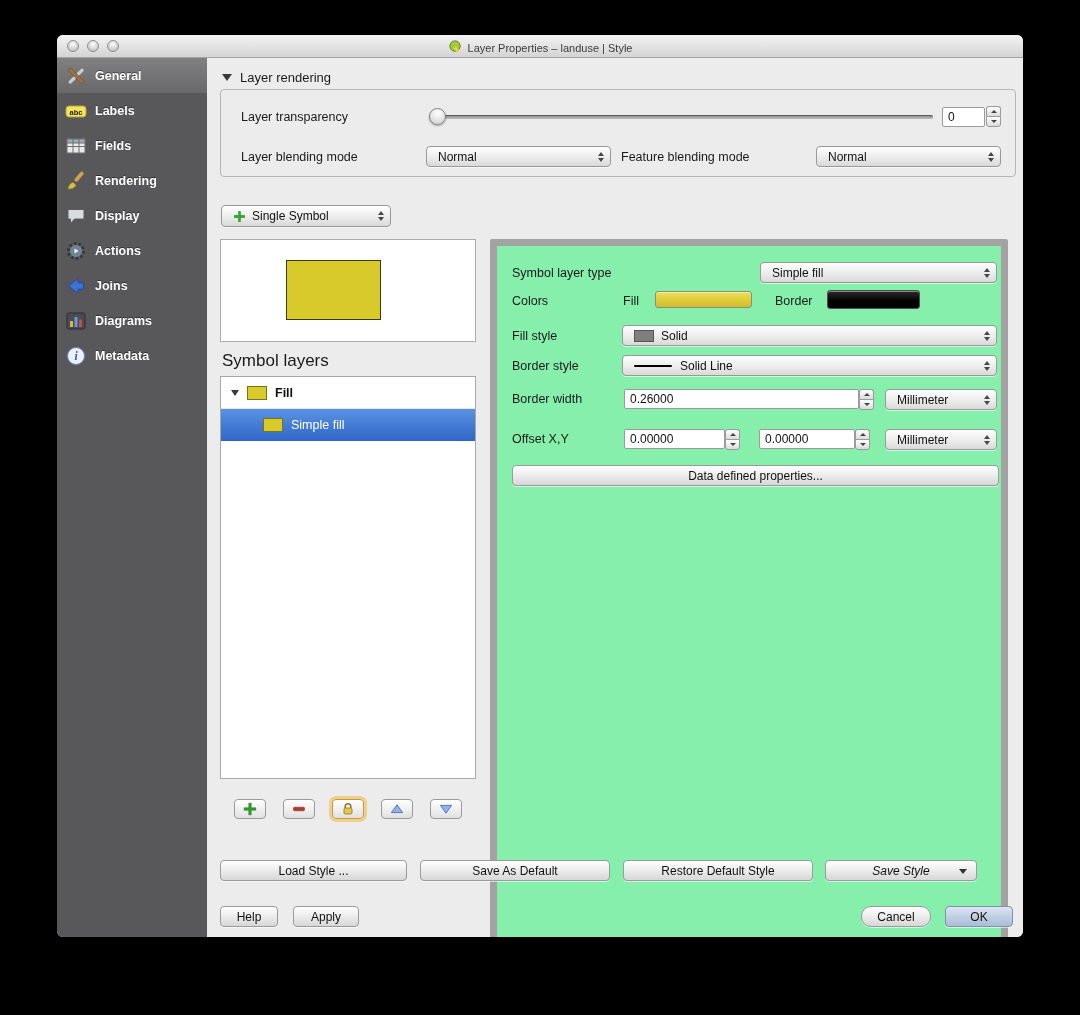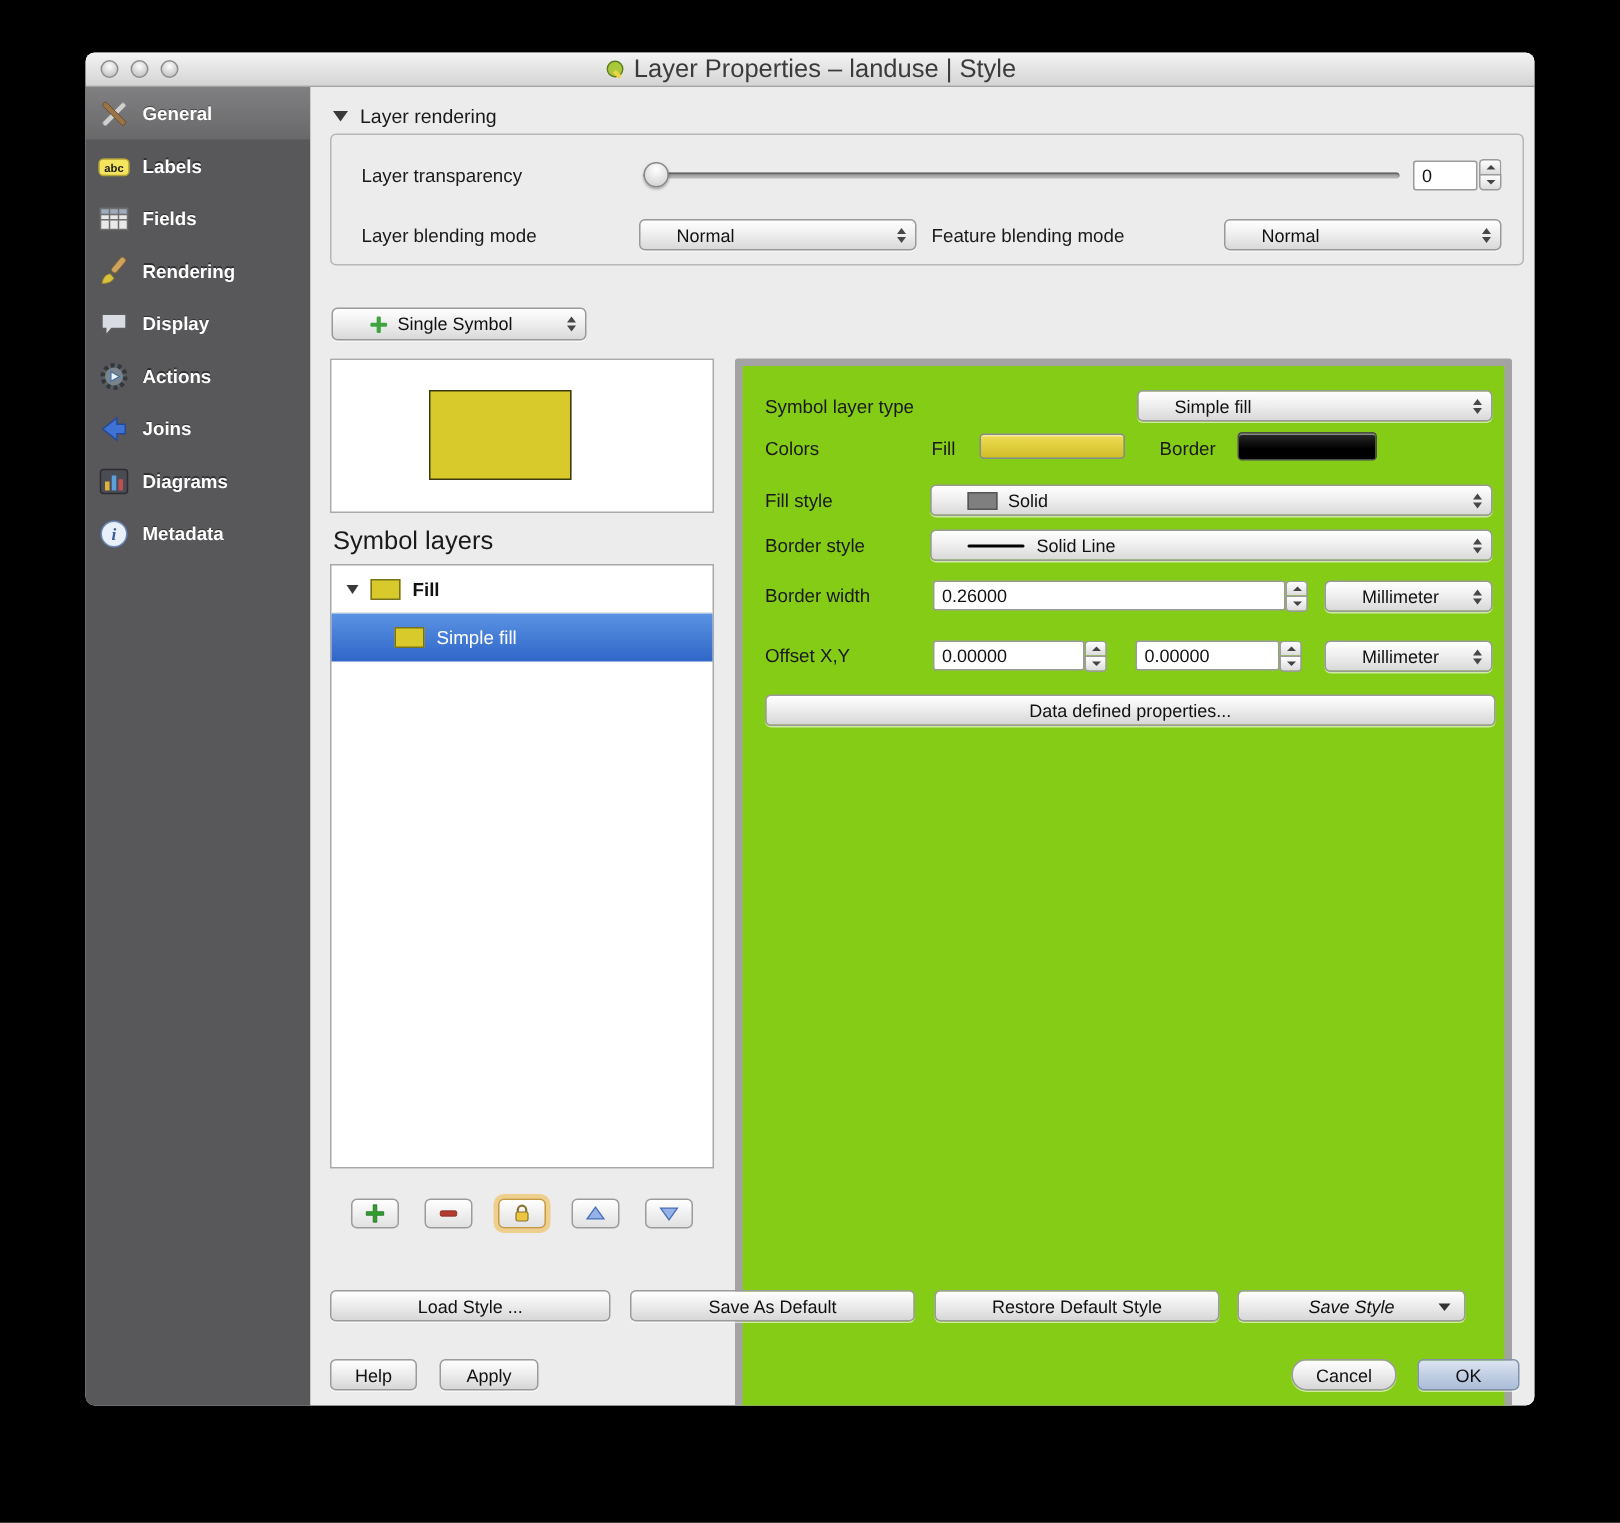--- a/index.html
+++ b/index.html
@@ -6,21 +6,21 @@
   html,body{width:1080px;height:1015px;background:#000;}
   body{font-family:"Liberation Sans",sans-serif;font-size:12px;color:#111;position:relative;overflow:hidden;}
 
   .window{position:absolute;left:57px;top:35px;width:966px;height:902px;border-radius:6px;overflow:hidden;
     box-shadow:0 14px 40px rgba(0,0,0,.65);background:#ececec;}
   .titlebar{height:23px;background:linear-gradient(#f4f4f4,#d4d4d4);border-bottom:1px solid #a3a3a3;
     position:relative;display:flex;align-items:center;}
   .lights{position:absolute;left:10px;top:0;height:100%;display:flex;align-items:center;gap:8px;}
   .light{width:12px;height:12px;border-radius:50%;background:radial-gradient(circle at 50% 32%,#fdfdfd,#b6b6b6);
     border:1px solid #8d8d8d;cursor:pointer;}
-  .title-wrap{margin:0 auto;display:flex;align-items:center;gap:5px;color:#3b3b3b;font-size:17px;}
+  .title-wrap{margin:0 auto;display:flex;align-items:flex-end;gap:5px;color:#3b3b3b;font-size:11px;}
   .title-wrap svg{display:block;}
 
   .wbody{position:absolute;top:23px;left:0;right:0;bottom:0;}
   .sidebar{position:absolute;left:0;top:0;bottom:0;width:150px;background:#58585a;}
   .side-item{height:35px;display:flex;align-items:center;gap:8px;padding-left:8px;cursor:default;}
   .side-item .slabel{color:#fff;font-weight:bold;font-size:12.5px;text-shadow:0 -1px 0 rgba(0,0,0,.45);}
   .side-item.hl{background:linear-gradient(rgba(255,255,255,.24),rgba(255,255,255,.10));}
   .side-item.active{background:#ececec;}
   .side-item.active .slabel{color:#161616;text-shadow:none;}
   .sicon{width:22px;height:22px;display:inline-flex;align-items:center;justify-content:flex-start;}
@@ -40,21 +40,21 @@
 
   .slider{position:absolute;left:208px;top:14px;width:504px;height:26px;cursor:pointer;}
   .slider .track{position:absolute;left:0;right:0;top:11px;height:4px;border-radius:2px;
     background:linear-gradient(#8d8d8d,#bdbdbd);box-shadow:inset 0 1px 1px rgba(0,0,0,.4);}
   .slider .knob{position:absolute;left:0;top:4px;width:17px;height:17px;border-radius:50%;
     background:radial-gradient(circle at 50% 28%,#ffffff,#cccccc);border:1px solid #878787;
     box-shadow:0 1px 2px rgba(0,0,0,.35);cursor:grab;}
 
   .popup{position:absolute;height:21px;border:1px solid #999;border-radius:4px;
     background:linear-gradient(#ffffff,#ececec 55%,#d9d9d9);display:flex;align-items:center;
-    padding:0 20px 0 24px;font-size:12px;cursor:pointer;box-shadow:0 1px 0 rgba(255,255,255,.6);text-align:right;}
+    padding:0 20px 0 11px;font-size:12px;cursor:pointer;box-shadow:0 1px 0 rgba(255,255,255,.6);text-align:right;}
   .pop-arrows{position:absolute;right:6px;top:50%;transform:translateY(-50%);display:flex;
     flex-direction:column;gap:2px;}
   .pop-arrows .up{width:0;height:0;border-left:3.5px solid transparent;border-right:3.5px solid transparent;
     border-bottom:4.5px solid #474747;}
   .pop-arrows .down{width:0;height:0;border-left:3.5px solid transparent;border-right:3.5px solid transparent;
     border-top:4.5px solid #474747;}
 
   .field{position:absolute;background:#fff;border:1px solid #9b9b9b;border-radius:2px;height:20px;
     display:flex;align-items:center;padding-left:5px;font-size:12px;cursor:text;}
   .stepper{position:absolute;width:15px;height:21px;display:flex;flex-direction:column;cursor:pointer;}
@@ -81,22 +81,22 @@
   .tree-row.fill-row .tree-label{font-weight:bold;}
   .tree-row.selected .tree-label{color:#fff;}
   .swatch{width:20px;height:14px;border:1px solid #77721c;display:inline-block;}
 
   .tbtn{position:absolute;width:32px;height:20px;border:1px solid #9b9b9b;border-radius:4px;
     background:linear-gradient(#ffffff,#e1e1e1);display:flex;align-items:center;justify-content:center;
     padding:0;cursor:pointer;}
   .tbtn svg{width:14px;height:14px;display:block;}
   .tbtn.lock-focus{box-shadow:0 0 0 3px rgba(242,188,80,.6);border-color:#c79a3d;}
 
-  .panel{position:absolute;left:283px;top:181px;width:518px;height:761px;background:#84cc16;
-    border:5px solid #a3a3a3;border-radius:2px;}
+  .panel{position:absolute;left:283px;top:181px;width:518px;height:761px;background:#86efac;
+    border:7px solid #a3a3a3;border-radius:2px;}
   .plabel{position:absolute;font-size:12.5px;color:#1a1a1a;line-height:14px;}
 
   .color-btn{position:absolute;border-radius:3px;border:1px solid #8b8b8b;cursor:pointer;
     box-shadow:inset 0 1px 0 rgba(255,255,255,.45);}
   .color-btn.fillc{background:linear-gradient(#eede55,#d2bd28);}
   .color-btn.borderc{background:linear-gradient(#2c2c2c,#000 60%);border-color:#4c4c4c;}
 
   .mini-swatch{width:20px;height:12px;background:#7f7f7f;border:1px solid #555;margin-right:7px;flex:0 0 auto;}
   .mini-line{width:38px;height:2px;background:#000;border-radius:1px;margin-right:8px;flex:0 0 auto;}
 

